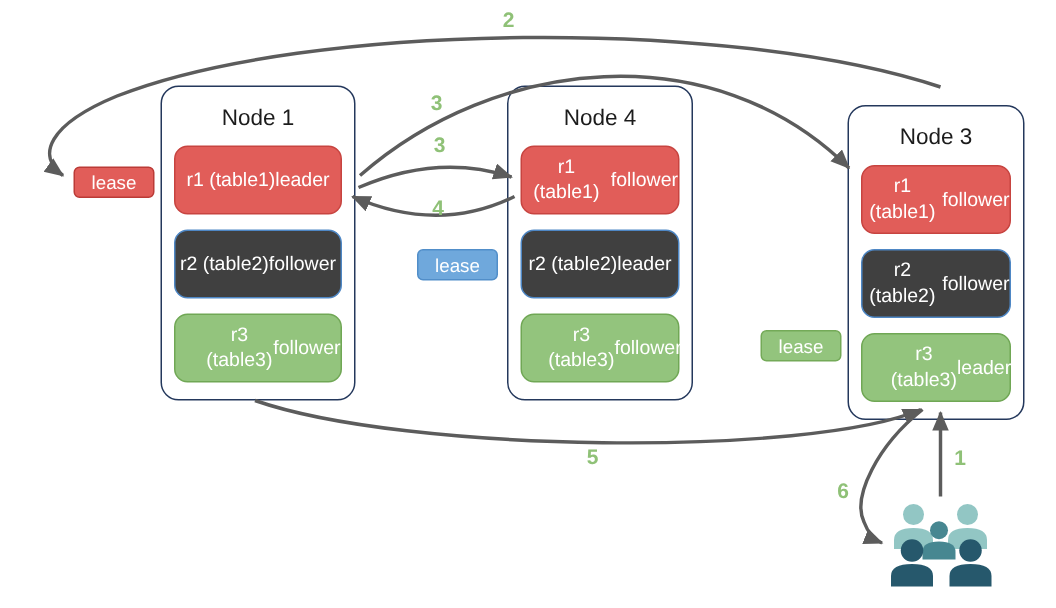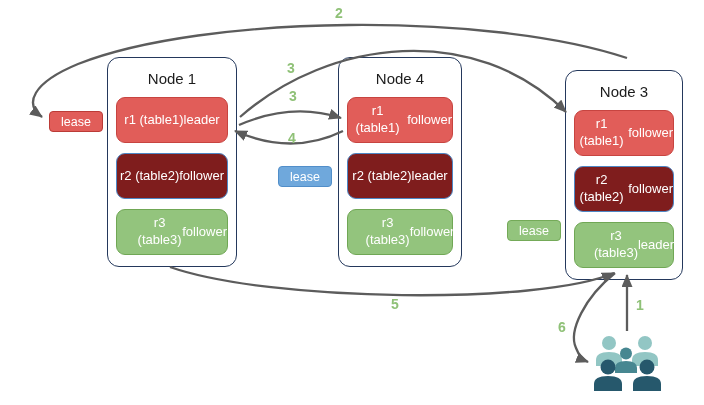--- a/index.html
+++ b/index.html
@@ -15,21 +15,21 @@
   .node-title {
     text-align:center; font-weight:400; font-size:15px; color:#1c1c1c;
     margin:3px 0 10px;
   }
   .replica {
     height:46px; border-radius:9px; margin-bottom:10px; color:#ffffff;
     font-size:13px; display:flex; flex-direction:row; align-items:center;
     justify-content:center; line-height:1.3; box-sizing:border-box; text-align:center;
   }
   .replica.red   { background:#e15d59; border:1.5px solid #c74440; }
-  .replica.blue  { background:#7f1d1d; border:1.5px solid #4e87c5; }
+  .replica.blue  { background:#404040; border:1.5px solid #4e87c5; }
   .replica.green { background:#93c47d; border:1.5px solid #70a755;padding-left:20px; }
   .lease {
     position:absolute; width:54px; height:21px; border-radius:4px; color:#ffffff;
     font-size:12.5px; display:flex; align-items:center; justify-content:center;
     z-index:3; box-sizing:border-box;
   }
   .lease.red   { background:#e15d59; border:1px solid #bb3b37; }
   .lease.blue  { background:#6fa8dc; border:1px solid #518ec9; }
   .lease.green { background:#93c47d; border:1px solid #74aa58; }
   .step {

